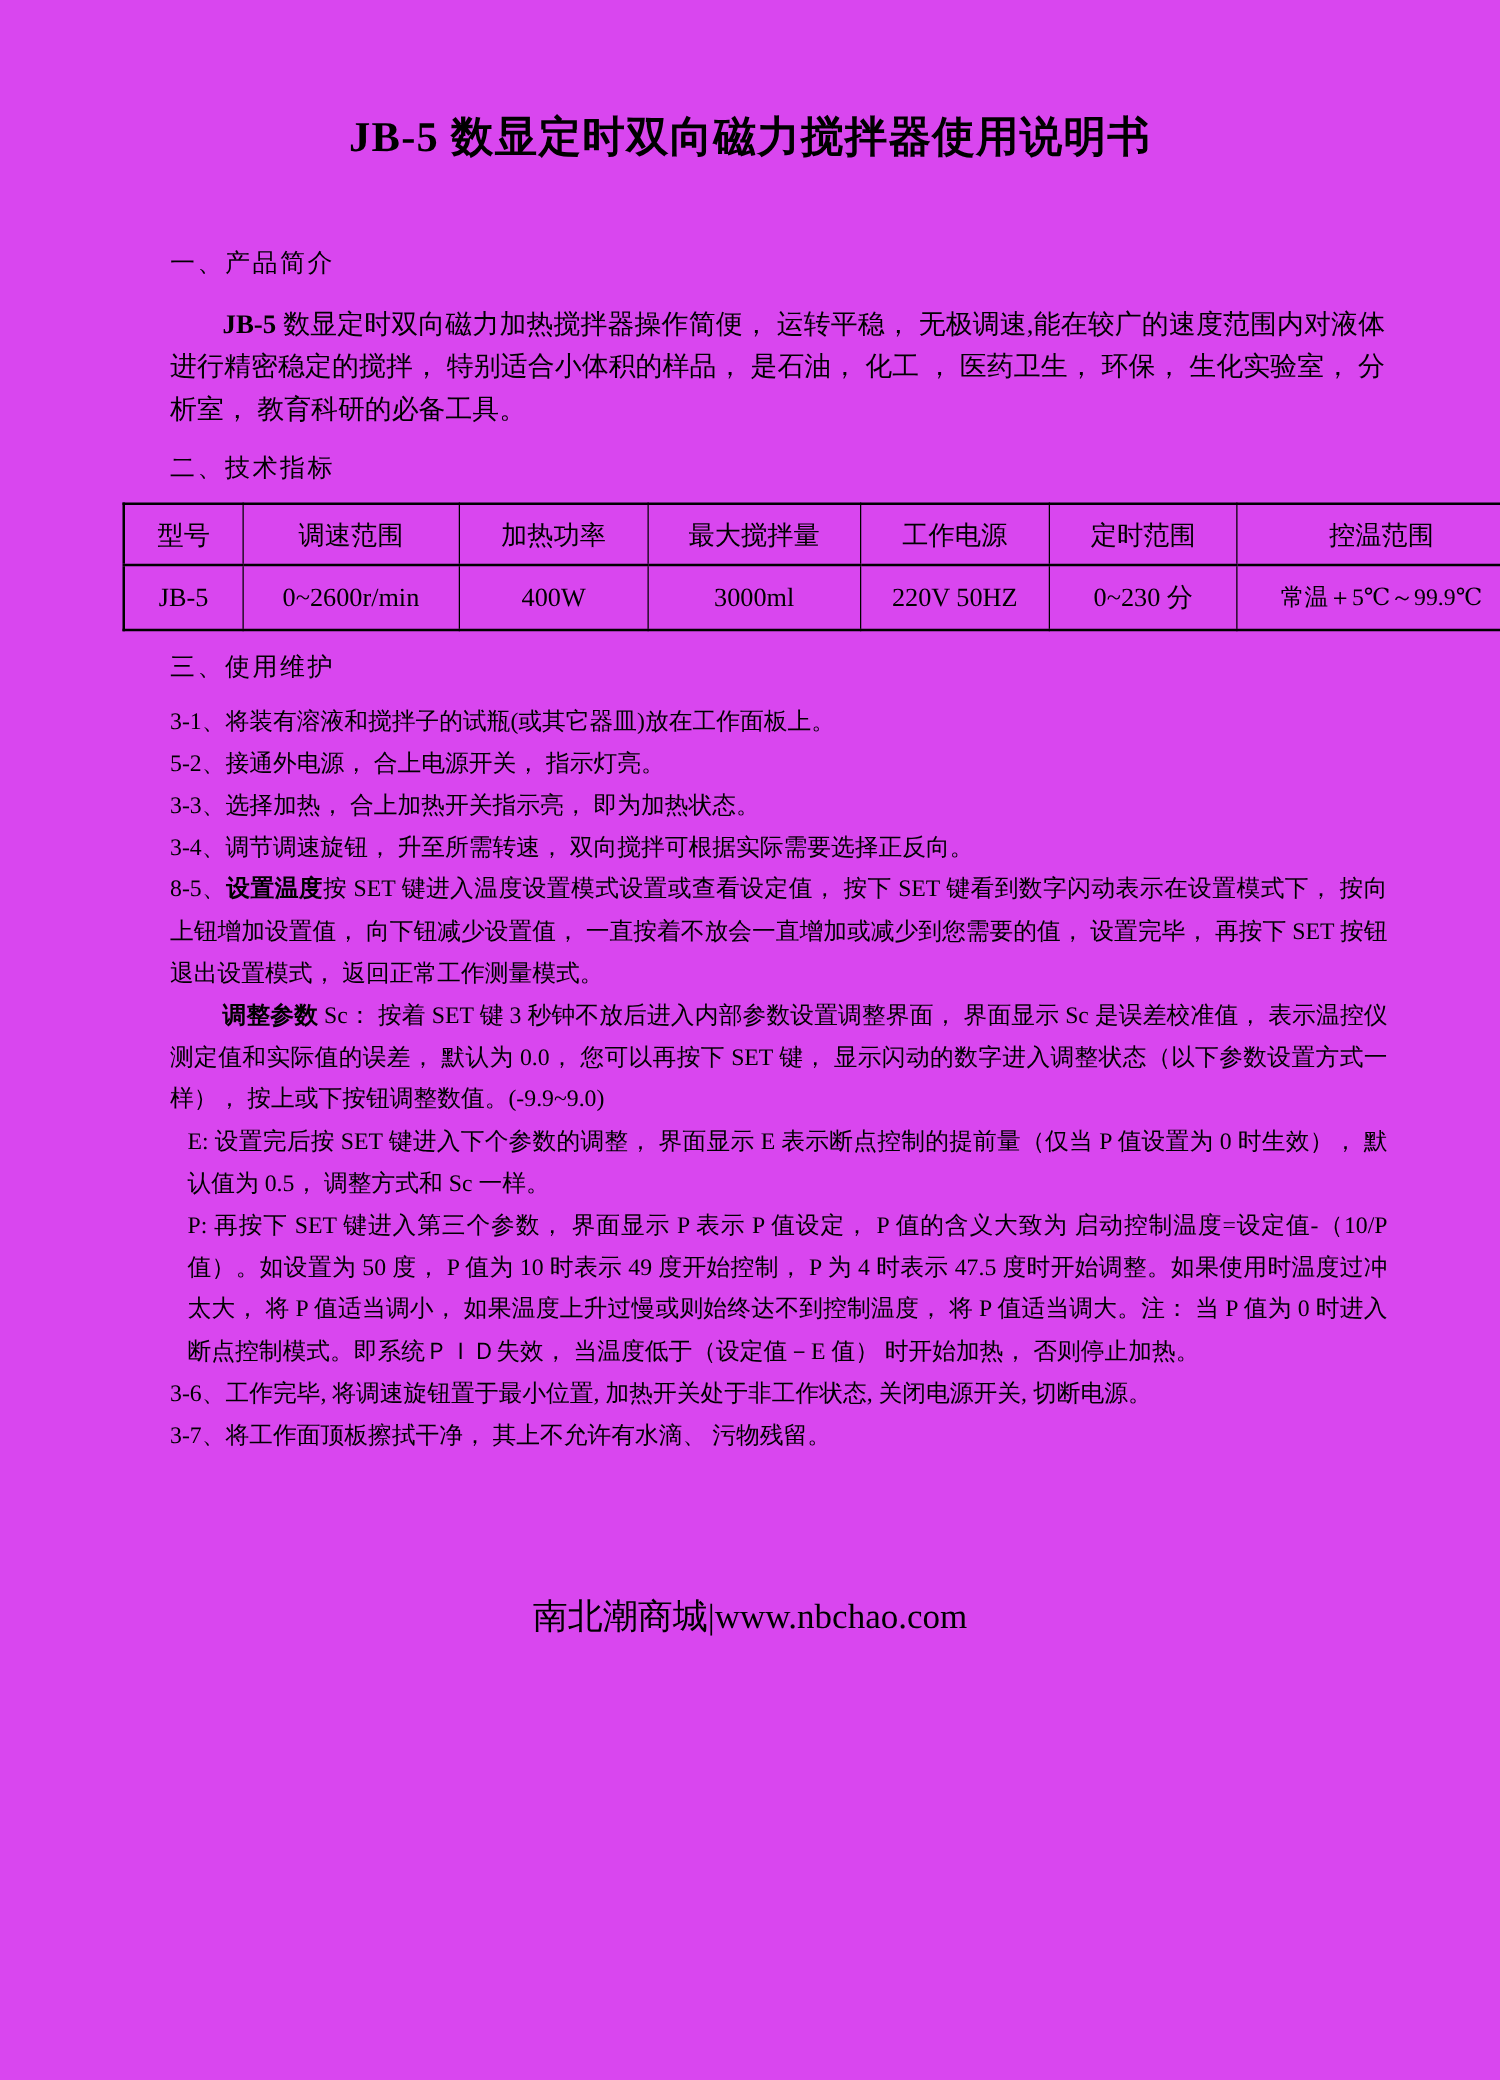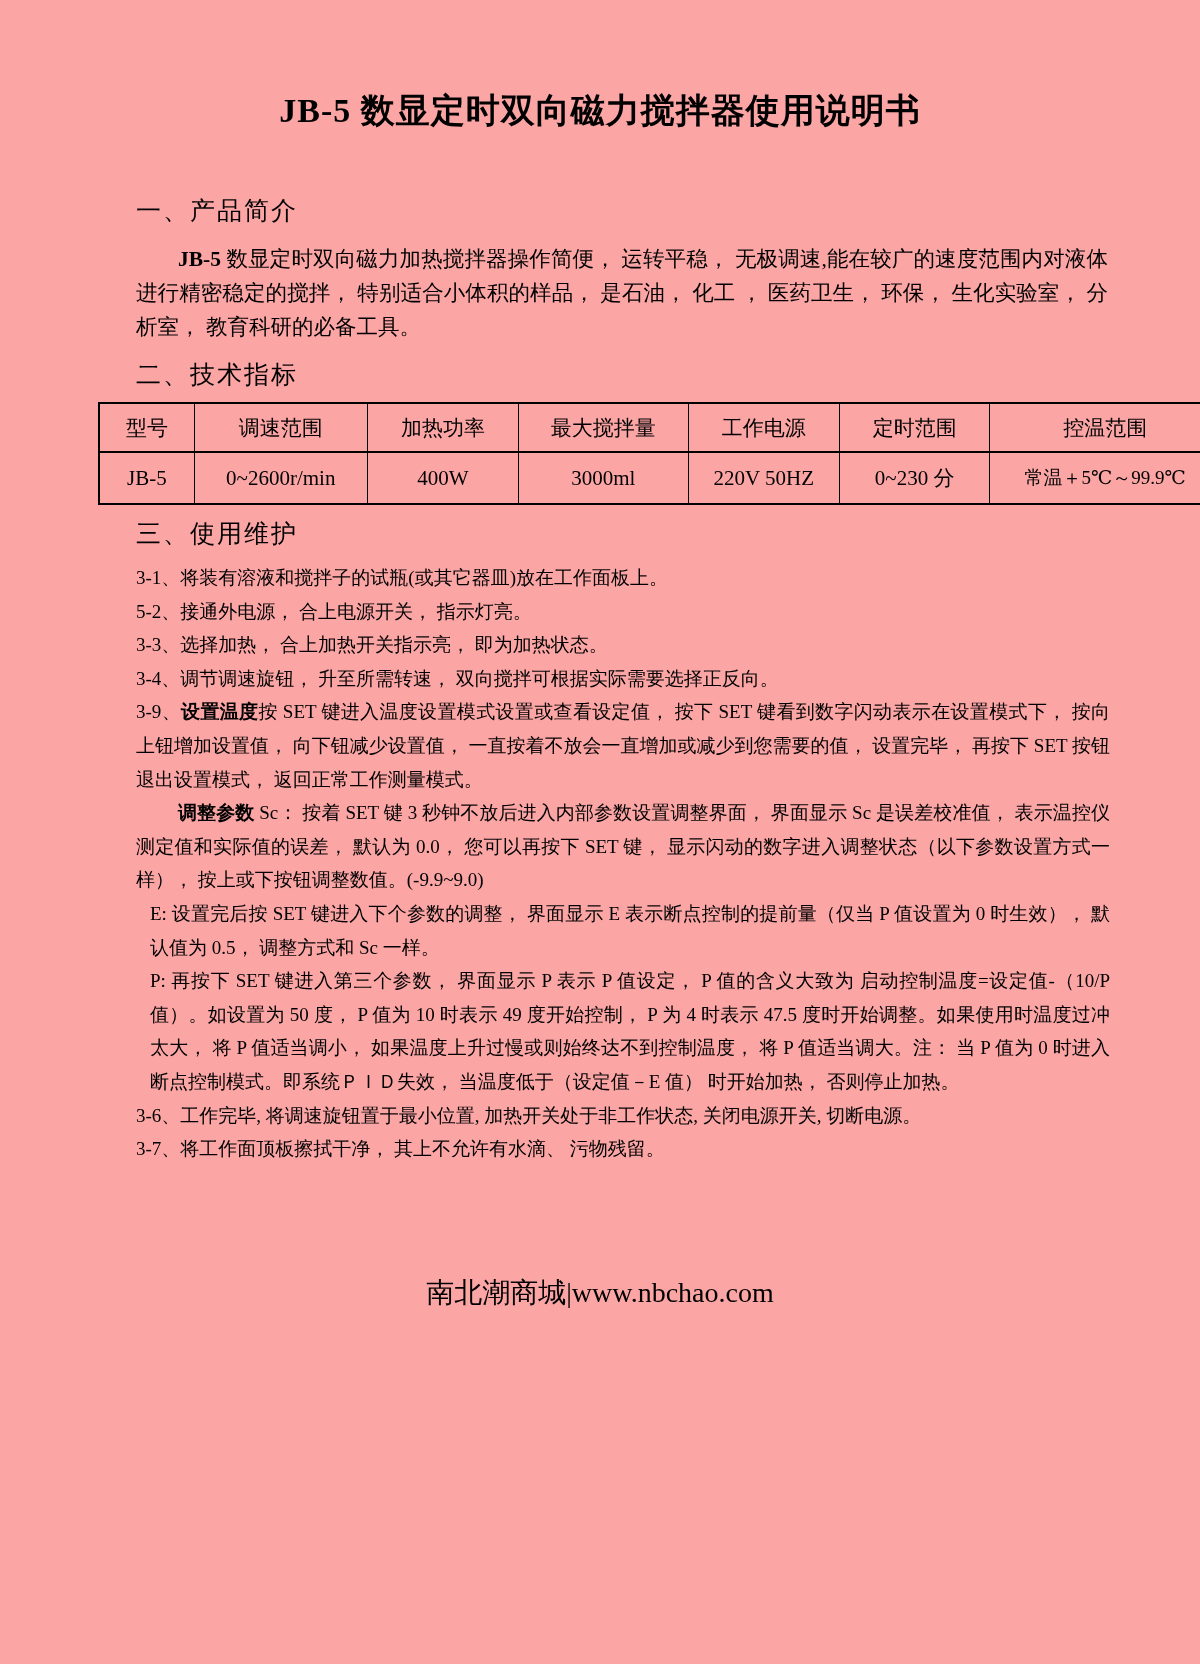--- a/index.html
+++ b/index.html
@@ -2,32 +2,32 @@
 <html lang="zh"><head>
 <meta charset="utf-8">
 <style>
   html,body{margin:0;padding:0;background:#ffffff;}
   body{
     width:1200px;height:1664px;
     font-family:"Liberation Serif","DejaVu Serif",serif;
     color:#000;
     -webkit-font-smoothing:antialiased;
   }
-  .page{position:relative;width:1200px;height:1664px;overflow:hidden;background:#fca5a5;}
+  .page{position:relative;width:1200px;height:1664px;overflow:hidden;background:#d946ef;}
 
   .doc-title{
     margin:0;padding-top:90px;
     text-align:center;
     font-size:34px;font-weight:bold;line-height:42px;
     letter-spacing:1px;
   }
 
   .sec-heading{
     margin:0 0 0 136px;
-    font-size:25px;font-weight:normal;line-height:30px;
+    font-size:20px;font-weight:normal;line-height:30px;
     letter-spacing:2px;
   }
   .sec-heading.first{margin-top:64px;}
   .sec-heading.second{margin-top:16px;}
   .sec-heading.third{margin-top:14px;}
 
   .intro-para{
     margin:16px 92px 0 136px;
     font-size:21.5px;line-height:34px;
     text-align:justify;
@@ -121,21 +121,21 @@
     </tbody>
   </table>
 
   <h2 class="sec-heading third">三、使用维护</h2>
 
   <div class="maintenance">
     <p><span>3-1、</span><b></b><span>将装有溶液和搅拌子的试瓶(或其它器皿)放在工作面板上。</span></p>
     <p><span>5-2、</span><b></b><span>接通外电源， 合上电源开关， 指示灯亮。</span></p>
     <p><span>3-3、</span><b></b><span>选择加热， 合上加热开关指示亮， 即为加热状态。</span></p>
     <p><span>3-4、</span><b></b><span>调节调速旋钮， 升至所需转速， 双向搅拌可根据实际需要选择正反向。</span></p>
-    <p><span>3-9、</span><b>设置温度</b><span>按 SET 键进入温度设置模式设置或查看设定值， 按下 SET 键看到数字闪动表示在设置模式下， 按向上钮增加设置值， 向下钮减少设置值， 一直按着不放会一直增加或减少到您需要的值， 设置完毕， 再按下 SET 按钮退出设置模式， 返回正常工作测量模式。</span></p>
+    <p><span>8-5、</span><b>设置温度</b><span>按 SET 键进入温度设置模式设置或查看设定值， 按下 SET 键看到数字闪动表示在设置模式下， 按向上钮增加设置值， 向下钮减少设置值， 一直按着不放会一直增加或减少到您需要的值， 设置完毕， 再按下 SET 按钮退出设置模式， 返回正常工作测量模式。</span></p>
     <p class="indent2"><span></span><b>调整参数</b><span> Sc： 按着 SET 键 3 秒钟不放后进入内部参数设置调整界面， 界面显示 Sc 是误差校准值， 表示温控仪测定值和实际值的误差， 默认为 0.0， 您可以再按下 SET 键， 显示闪动的数字进入调整状态（以下参数设置方式一样）， 按上或下按钮调整数值。(-9.9~9.0)</span></p>
     <p class="inset"><span></span><b></b><span>E: 设置完后按 SET 键进入下个参数的调整， 界面显示 E 表示断点控制的提前量（仅当 P 值设置为 0 时生效）， 默认值为 0.5， 调整方式和 Sc 一样。</span></p>
     <p class="inset"><span></span><b></b><span>P: 再按下 SET 键进入第三个参数， 界面显示 P 表示 P 值设定， P 值的含义大致为 启动控制温度=设定值-（10/P 值）。如设置为 50 度， P 值为 10 时表示 49 度开始控制， P 为 4 时表示 47.5 度时开始调整。如果使用时温度过冲太大， 将 P 值适当调小， 如果温度上升过慢或则始终达不到控制温度， 将 P 值适当调大。注： 当 P 值为 0 时进入断点控制模式。即系统ＰＩＤ失效， 当温度低于（设定值－E 值）  时开始加热， 否则停止加热。</span></p>
     <p><span>3-6、</span><b></b><span>工作完毕, 将调速旋钮置于最小位置, 加热开关处于非工作状态, 关闭电源开关, 切断电源。</span></p>
     <p><span>3-7、</span><b></b><span>将工作面顶板擦拭干净， 其上不允许有水滴、 污物残留。</span></p>
   </div>
 
   <div class="footer">南北潮商城|www.nbchao.com</div>
 
 </div>

